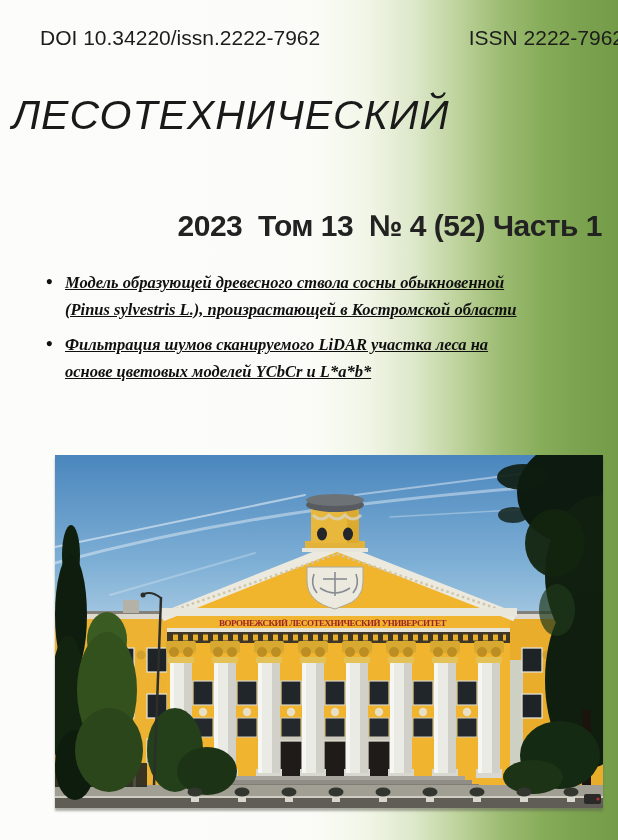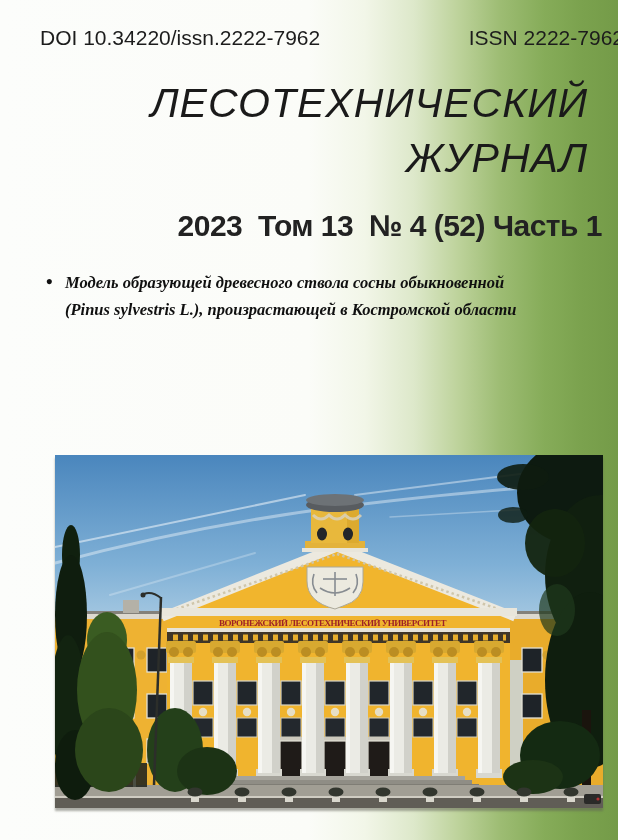--- a/index.html
+++ b/index.html
@@ -7,34 +7,34 @@
     position:relative;width:618px;height:840px;overflow:hidden;
     font-family:"Liberation Sans",sans-serif;color:#1c1c1c;
     background:linear-gradient(90deg,
       #fcfdfb 0%, #fbfcf8 50%, #f2f6e8 59%, #dde8ca 67%,
       #bed39c 74%, #9dbc73 81%, #86ac59 88%, #7ba24e 94%, #749b48 100%);
   }
   .topbar{position:absolute;top:26px;left:0;width:618px;height:24px;padding-left:39px;}
   .doi{position:absolute;left:40px;top:0;font-size:21px;letter-spacing:0;}
   .issn{position:absolute;right:33px;top:0;font-size:21px;}
   .journal-title{
-    position:absolute;top:76px;left:0;width:588px;margin:0;
-    text-align:right;font-style:italic;font-weight:400;
+    position:absolute;top:76px;left:0;width:588px;margin:12px;
+    text-align:left;font-style:italic;font-weight:400;
     font-size:41px;line-height:55px;letter-spacing:1px;color:#1a1a1a;
   }
   .issue-line{
     position:absolute;top:209px;right:16px;
     font-size:30px;font-weight:700;letter-spacing:-0.5px;
     white-space:pre;color:#222;
   }
   .articles{
     position:absolute;top:269px;left:46px;width:482px;
     margin:0;padding:0;list-style:none;
     font-family:"Liberation Serif",serif;font-style:italic;font-weight:700;
-    font-size:16.5px;line-height:27px;color:#101010;
+    font-size:16.5px;line-height:27px;color:#101010;text-decoration:underline;
   }
   .articles li{position:relative;padding-left:19px;margin:0 0 8px 0;}
   .articles li::before{
     content:"\2022";position:absolute;left:0;top:-1px;
     font-style:normal;font-size:19px;
   }
   .photo{
     position:absolute;left:55px;top:455px;width:548px;height:353px;
     box-shadow:0 3px 2px rgba(95,95,85,0.5);
     line-height:0;
@@ -46,28 +46,30 @@
 
 <div class="cover">
 
   <div class="topbar">
     <span class="doi">DOI 10.34220/issn.2222-7962</span>
     <span class="issn">ISSN 2222-7962</span>
   </div>
 
   <h1 class="journal-title">
     <div>ЛЕСОТЕХНИЧЕСКИЙ</div>
-    <div>ЖУРНАЛ</div>
   </h1>
 
   <div class="issue-line">2023  Том 13  № 4 (52) Часть 1</div>
 
   <ul class="articles">
     <li>
       <span>Модель образующей древесного ствола сосны обыкновенной (Pinus sylvestris L.), произрастающей в Костромской области</span>
+    </li>
+    <li>
+      <span>Фильтрация шумов сканируемого LiDAR участка леса на основе цветовых моделей YCbCr и L*a*b*</span>
     </li>
   </ul>
 
   <div class="photo">
     <svg viewBox="0 0 548 353" xmlns="http://www.w3.org/2000/svg">
       <defs>
         <linearGradient id="sky" x1="0" y1="0" x2="0" y2="1">
           <stop offset="0" stop-color="#4a86bd"></stop>
           <stop offset="0.55" stop-color="#7fb0d6"></stop>
           <stop offset="1" stop-color="#bdd7e8"></stop>

